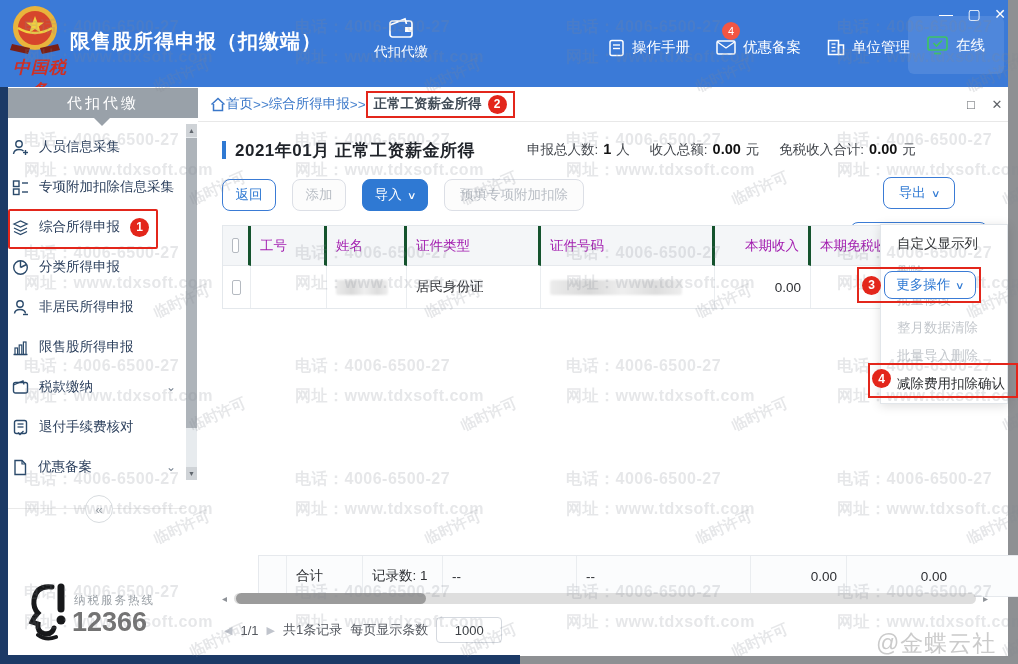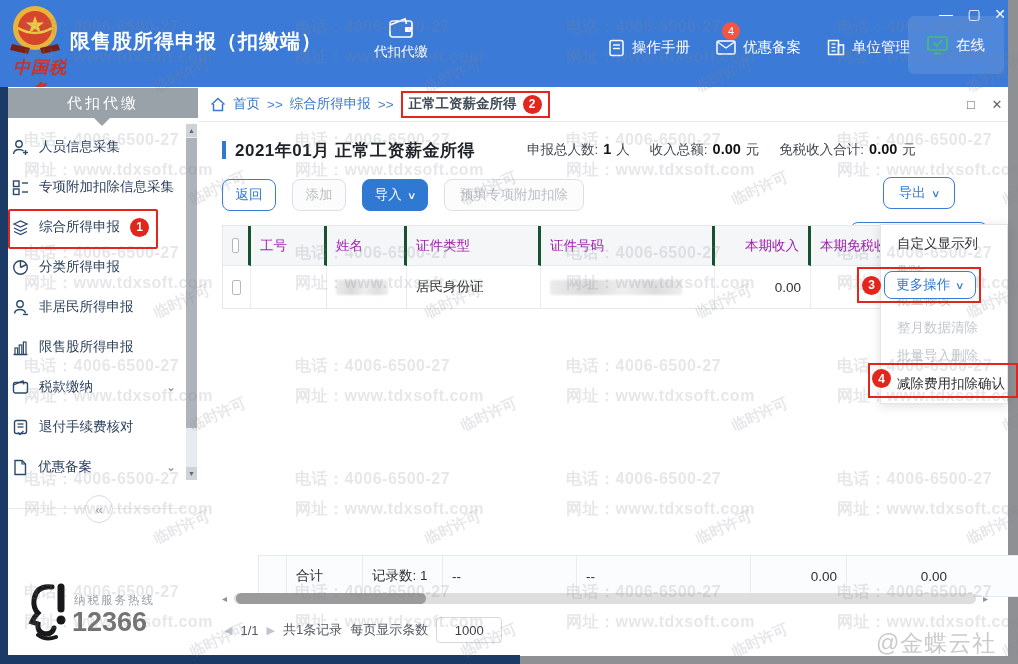--- a/index.html
+++ b/index.html
@@ -48,21 +48,21 @@
   .sb-div{position:absolute;left:8px;top:421px;width:178px;height:1px;background:#e9e9e9;}
   .collapse-btn{position:absolute;left:85px;top:408px;width:26px;height:26px;border-radius:50%;border:1px solid #d8dcdf;
                 background:#fff;color:#9aa1a8;font-size:13px;display:flex;align-items:center;justify-content:center;}
   .hotline{position:absolute;left:24px;top:494px;width:160px;height:66px;}
   .hot-label{position:absolute;left:50px;top:12px;font-size:11.5px;color:#9aa0a6;letter-spacing:2px;}
   .hot-num{position:absolute;left:48px;top:26px;font-size:27px;font-weight:bold;color:#737373;}
 
   
   .main{position:absolute;left:198px;top:87px;width:810px;height:569px;background:#fff;}
   .crumb-bar{position:absolute;left:0;top:0;width:810px;height:35px;background:#fff;border-bottom:1px solid #e8e8e8;
-             display:flex;align-items:center;padding-left:12px;box-sizing:border-box;font-size:13.5px;color:#3a77c9;gap:7px;}
+             display:flex;align-items:center;padding-left:12px;box-sizing:border-box;font-size:13.5px;color:#3a77c9;}
   .crumb-sep{color:#4a84cf;}
   .crumb-red{display:flex;align-items:center;gap:6px;border:2px solid #e3261b;padding:2px 6px;position:relative;z-index:90;background:transparent;}
   .crumb-cur{color:#3f4a55;font-weight:bold;}
   .sub-ctl{position:absolute;top:0;height:35px;display:flex;align-items:center;justify-content:center;width:22px;color:#5f6368;font-size:13px;cursor:default;}
 
   .title-row{position:absolute;left:24px;top:50px;height:26px;display:flex;align-items:center;}
   .tbar{width:4px;height:18px;background:#2f79d3;margin-right:9px;}
   .period{font-size:17px;font-weight:bold;color:#1f2329;letter-spacing:0.5px;}
   .stats{display:flex;align-items:baseline;gap:20px;margin-left:52px;font-size:13.5px;color:#43474d;}
   .stat{display:flex;align-items:baseline;gap:5px;}

